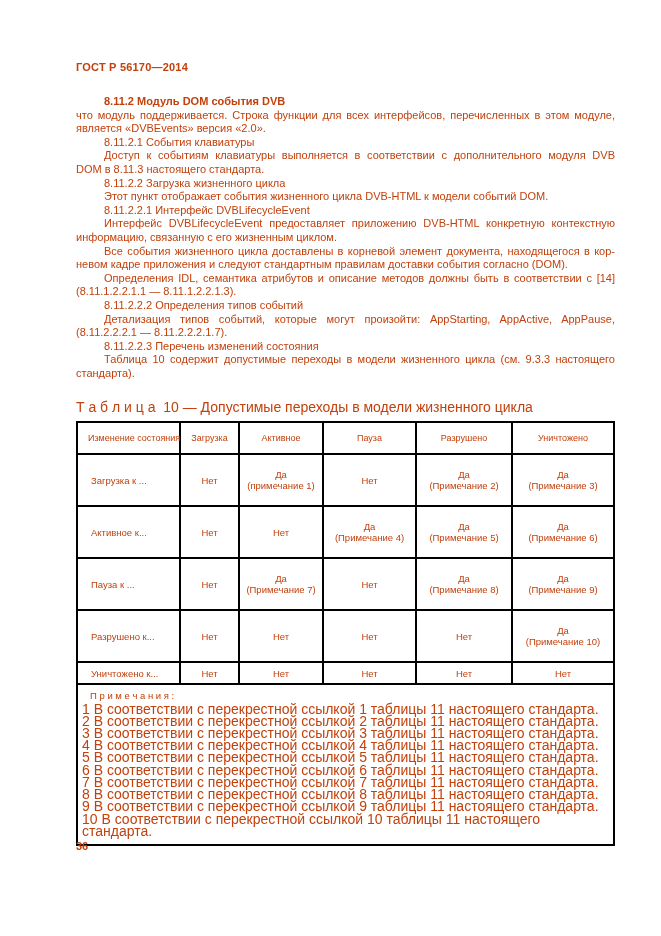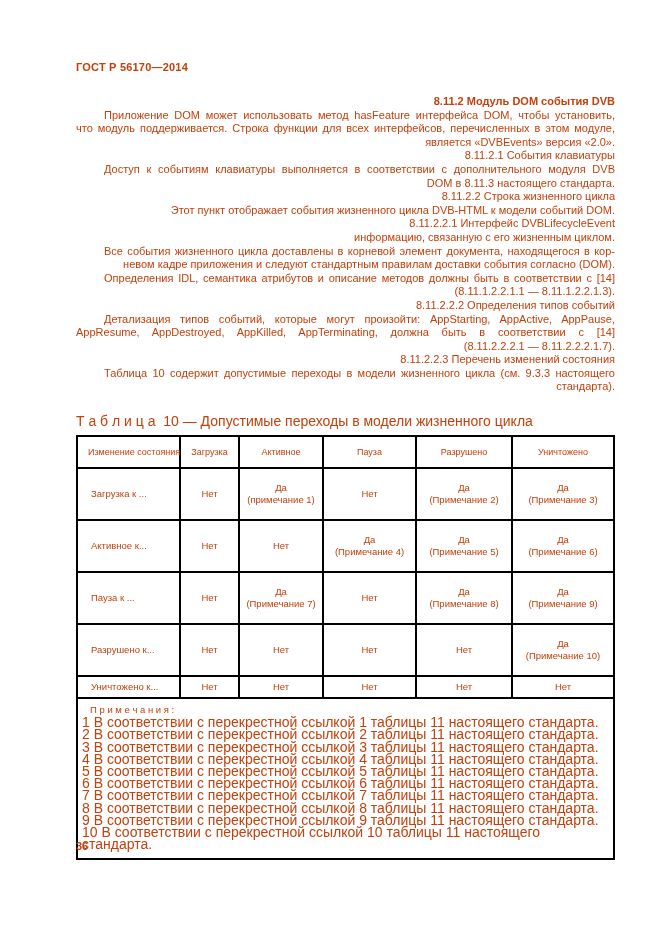--- a/index.html
+++ b/index.html
@@ -28,21 +28,21 @@
     position: absolute;
     left: 76px;
     top: 95px;
     width: 539px;
   }
   .para {
     font-size: 11px;
     line-height: 13.6px;
   }
   .para.heading { font-weight: bold; }
-  .line { text-align: right; }
+  .line { text-align: left; }
   .line.first { text-indent: 28px; }
   .line.jl {
     text-align: justify;
     text-align-last: justify;
   }
   .tbl-caption {
     margin: 19px 0 6px 0;
     font-size: 14px;
     white-space: pre;
   }
@@ -104,57 +104,56 @@
 
   <div class="doc-header">ГОСТ Р 56170—2014</div>
 
   <div class="content">
 
     <div id="paragraphs">
         <div class="para heading">
           <div class="line first">8.11.2 Модуль DOM события DVB</div>
         </div>
         <div class="para body">
-          <div class="line first jl">Приложение DOM может использовать метод hasFeature интерфейса DOM, чтобы установить,</div>
           <div class="line jl">что модуль поддерживается. Строка функции для всех интерфейсов, перечисленных в этом модуле,</div>
           <div class="line">является «DVBEvents» версия «2.0».</div>
         </div>
         <div class="para body">
           <div class="line first">8.11.2.1 События клавиатуры</div>
         </div>
         <div class="para body">
           <div class="line first jl">Доступ к событиям клавиатуры выполняется в соответствии с дополнительного модуля DVB</div>
           <div class="line">DOM в 8.11.3 настоящего стандарта.</div>
         </div>
         <div class="para body">
-          <div class="line first">8.11.2.2 Строка жизненного цикла</div>
+          <div class="line first">8.11.2.2 Загрузка жизненного цикла</div>
         </div>
         <div class="para body">
           <div class="line first">Этот пункт отображает события жизненного цикла DVB-HTML к модели событий DOM.</div>
         </div>
         <div class="para body">
           <div class="line first">8.11.2.2.1 Интерфейс DVBLifecycleEvent</div>
         </div>
         <div class="para body">
+          <div class="line first jl">Интерфейс DVBLifecycleEvent предоставляет приложению DVB-HTML конкретную контекстную</div>
           <div class="line">информацию, связанную с его жизненным циклом.</div>
         </div>
         <div class="para body">
           <div class="line first jl">Все события жизненного цикла доставлены в корневой элемент документа, находящегося в кор-</div>
           <div class="line">невом кадре приложения и следуют стандартным правилам доставки события согласно (DOM).</div>
         </div>
         <div class="para body">
           <div class="line first jl">Определения IDL, семантика атрибутов и описание методов должны быть в соответствии с [14]</div>
           <div class="line">(8.11.1.2.2.1.1 — 8.11.1.2.2.1.3).</div>
         </div>
         <div class="para body">
           <div class="line first">8.11.2.2.2 Определения типов событий</div>
         </div>
         <div class="para body">
           <div class="line first jl">Детализация типов событий, которые могут произойти: AppStarting, AppActive, AppPause,</div>
-          <div class="line jl">AppResume, AppDestroyed, AppKilled, AppTerminating, должна быть в соответствии с [14]</div>
           <div class="line">(8.11.2.2.2.1 — 8.11.2.2.2.1.7).</div>
         </div>
         <div class="para body">
           <div class="line first">8.11.2.2.3 Перечень изменений состояния</div>
         </div>
         <div class="para body">
           <div class="line first jl">Таблица 10 содержит допустимые переходы в модели жизненного цикла (см. 9.3.3 настоящего</div>
           <div class="line">стандарта).</div>
         </div>
       </div>

